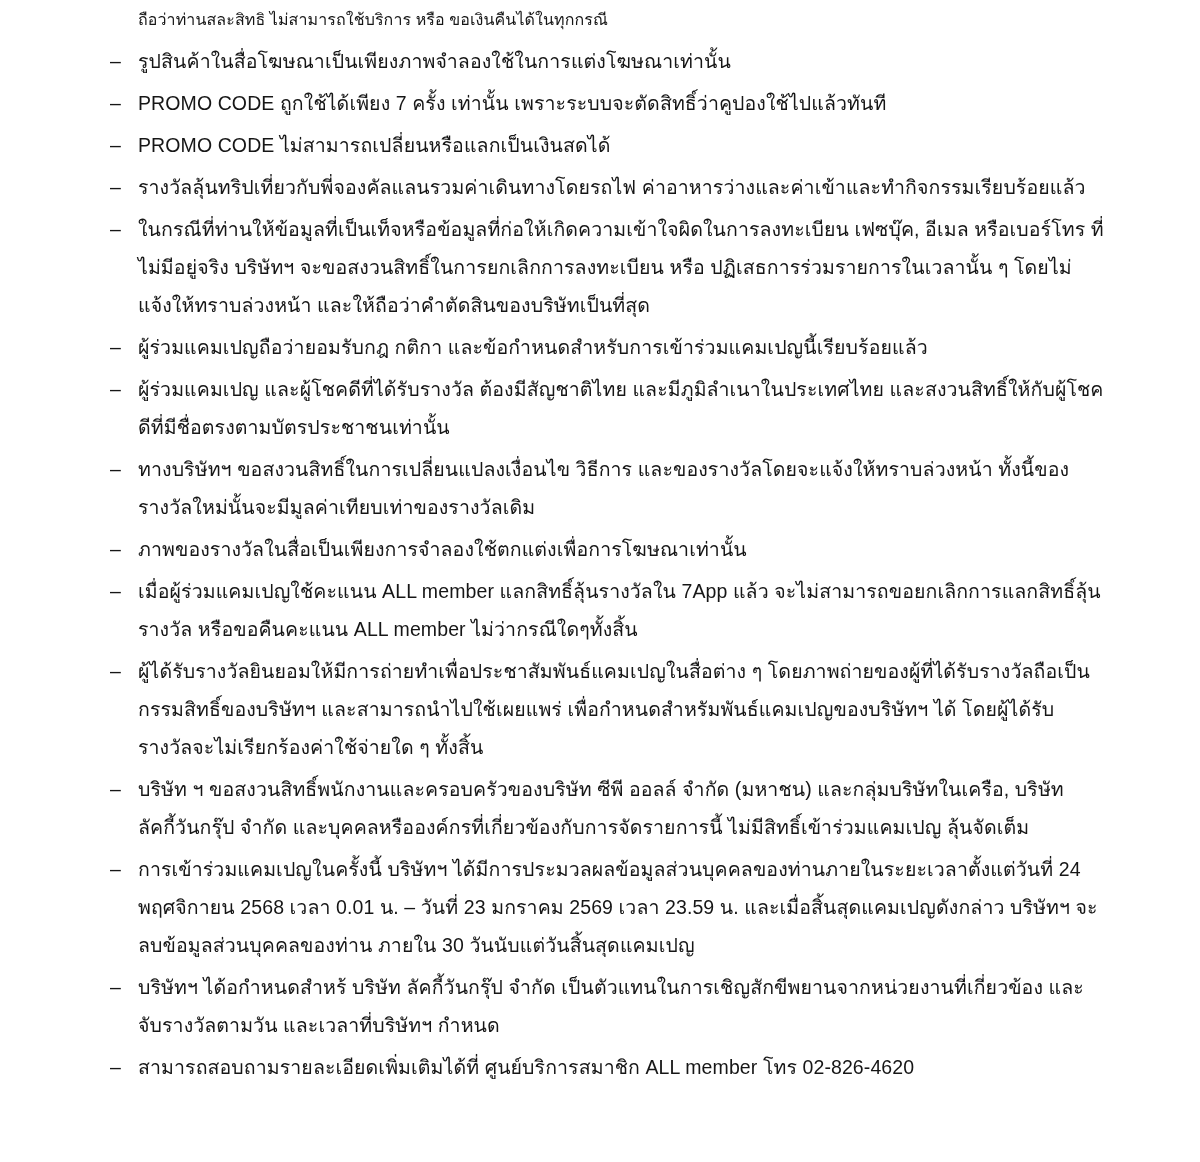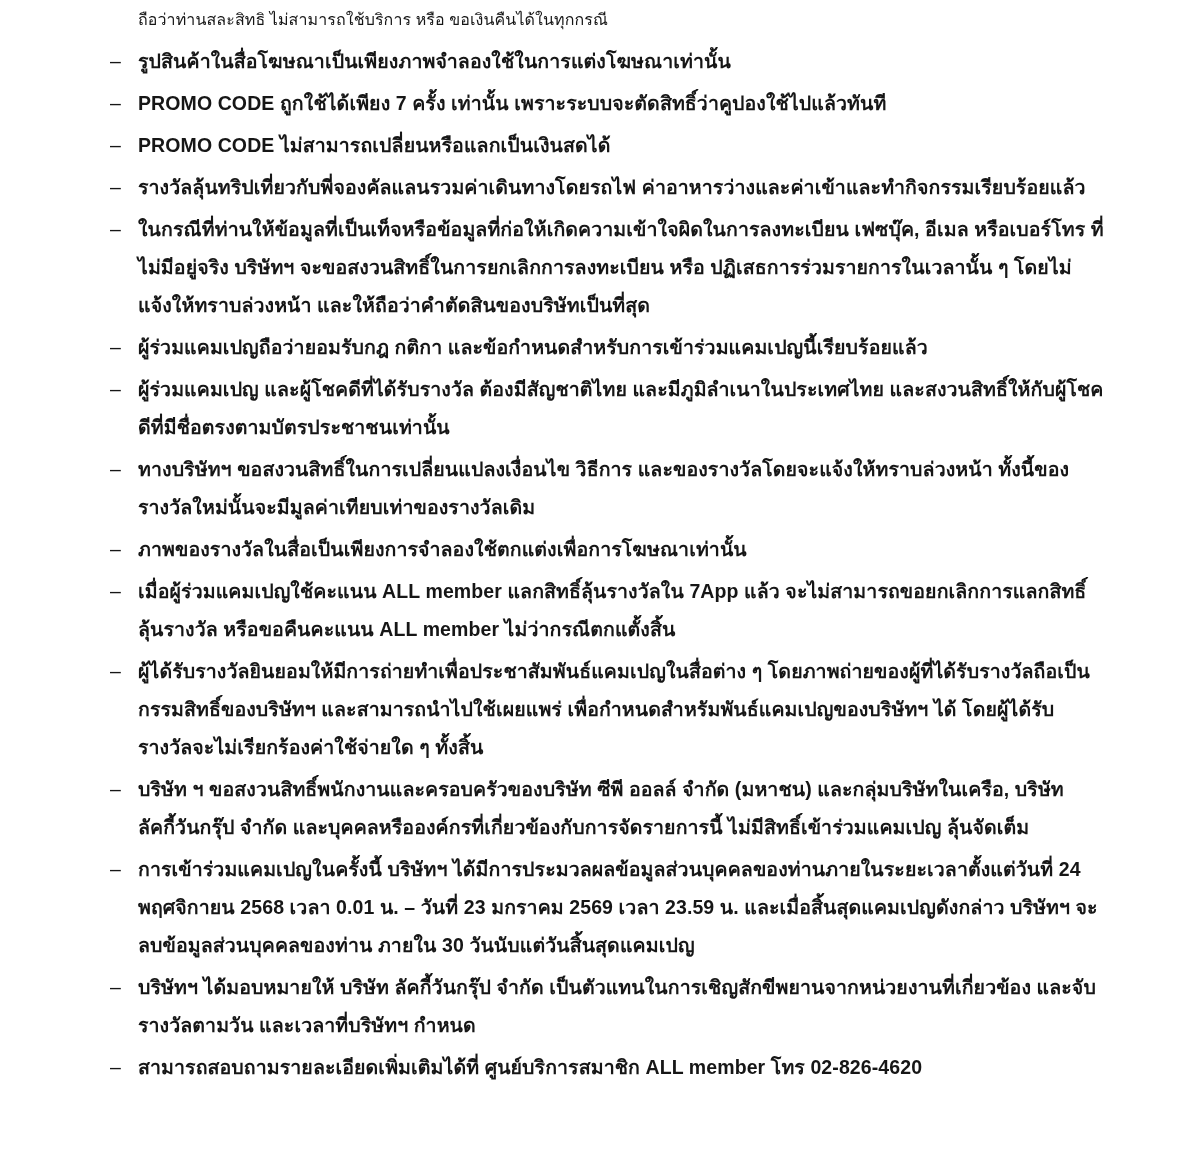--- a/index.html
+++ b/index.html
@@ -47,21 +47,20 @@
     left: 0;
     top: 0;
     width: 14px;
     text-align: left;
     color: #161616;
     font-size: 19.5px;
     line-height: 38px;
   }
   ul.terms > li .txt {
     display: block;
-    font-weight: bold;
   }
 </style>
 </head>
 <body>
 
 <div class="doc">
 
   <p class="cont-line">ถือว่าท่านสละสิทธิ ไม่สามารถใช้บริการ หรือ ขอเงินคืนได้ในทุกกรณี</p>
 
   <ul class="terms">
@@ -96,37 +95,37 @@
     <li>
       <span class="dash">–</span>
       <span class="txt">ทางบริษัทฯ ขอสงวนสิทธิ์ในการเปลี่ยนแปลงเงื่อนไข วิธีการ และของรางวัลโดยจะแจ้งให้ทราบล่วงหน้า ทั้งนี้ของรางวัลใหม่นั้นจะมีมูลค่าเทียบเท่าของรางวัลเดิม</span>
     </li>
     <li>
       <span class="dash">–</span>
       <span class="txt">ภาพของรางวัลในสื่อเป็นเพียงการจำลองใช้ตกแต่งเพื่อการโฆษณาเท่านั้น</span>
     </li>
     <li>
       <span class="dash">–</span>
-      <span class="txt">เมื่อผู้ร่วมแคมเปญใช้คะแนน ALL member แลกสิทธิ์ลุ้นรางวัลใน 7App แล้ว จะไม่สามารถขอยกเลิกการแลกสิทธิ์ลุ้นรางวัล หรือขอคืนคะแนน ALL member ไม่ว่ากรณีตกแตั้งสิ้น</span>
+      <span class="txt">เมื่อผู้ร่วมแคมเปญใช้คะแนน ALL member แลกสิทธิ์ลุ้นรางวัลใน 7App แล้ว จะไม่สามารถขอยกเลิกการแลกสิทธิ์ลุ้นรางวัล หรือขอคืนคะแนน ALL member ไม่ว่ากรณีใดๆทั้งสิ้น</span>
     </li>
     <li>
       <span class="dash">–</span>
       <span class="txt">ผู้ได้รับรางวัลยินยอมให้มีการถ่ายทำเพื่อประชาสัมพันธ์แคมเปญในสื่อต่าง ๆ โดยภาพถ่ายของผู้ที่ได้รับรางวัลถือเป็นกรรมสิทธิ์ของบริษัทฯ และสามารถนำไปใช้เผยแพร่ เพื่อกำหนดสำหรัมพันธ์แคมเปญของบริษัทฯ ได้ โดยผู้ได้รับรางวัลจะไม่เรียกร้องค่าใช้จ่ายใด ๆ ทั้งสิ้น</span>
     </li>
     <li>
       <span class="dash">–</span>
       <span class="txt">บริษัท ฯ ขอสงวนสิทธิ์พนักงานและครอบครัวของบริษัท ซีพี ออลล์ จำกัด (มหาชน) และกลุ่มบริษัทในเครือ, บริษัท ลัคกี้วันกรุ๊ป จำกัด และบุคคลหรือองค์กรที่เกี่ยวข้องกับการจัดรายการนี้ ไม่มีสิทธิ์เข้าร่วมแคมเปญ ลุ้นจัดเต็ม</span>
     </li>
     <li>
       <span class="dash">–</span>
       <span class="txt">การเข้าร่วมแคมเปญในครั้งนี้ บริษัทฯ ได้มีการประมวลผลข้อมูลส่วนบุคคลของท่านภายในระยะเวลาตั้งแต่วันที่ 24 พฤศจิกายน 2568 เวลา 0.01 น. – วันที่ 23 มกราคม 2569 เวลา 23.59 น. และเมื่อสิ้นสุดแคมเปญดังกล่าว บริษัทฯ จะลบข้อมูลส่วนบุคคลของท่าน ภายใน 30 วันนับแต่วันสิ้นสุดแคมเปญ</span>
     </li>
     <li>
       <span class="dash">–</span>
-      <span class="txt">บริษัทฯ ได้มอบหมายให้ บริษัท ลัคกี้วันกรุ๊ป จำกัด เป็นตัวแทนในการเชิญสักขีพยานจากหน่วยงานที่เกี่ยวข้อง และจับรางวัลตามวัน และเวลาที่บริษัทฯ กำหนด</span>
+      <span class="txt">บริษัทฯ ได้อกำหนดสำหร้ บริษัท ลัคกี้วันกรุ๊ป จำกัด เป็นตัวแทนในการเชิญสักขีพยานจากหน่วยงานที่เกี่ยวข้อง และจับรางวัลตามวัน และเวลาที่บริษัทฯ กำหนด</span>
     </li>
     <li>
       <span class="dash">–</span>
       <span class="txt">สามารถสอบถามรายละเอียดเพิ่มเติมได้ที่ ศูนย์บริการสมาชิก ALL member โทร 02-826-4620</span>
     </li>
   </ul>
 
 </div>
 
 </body></html>

